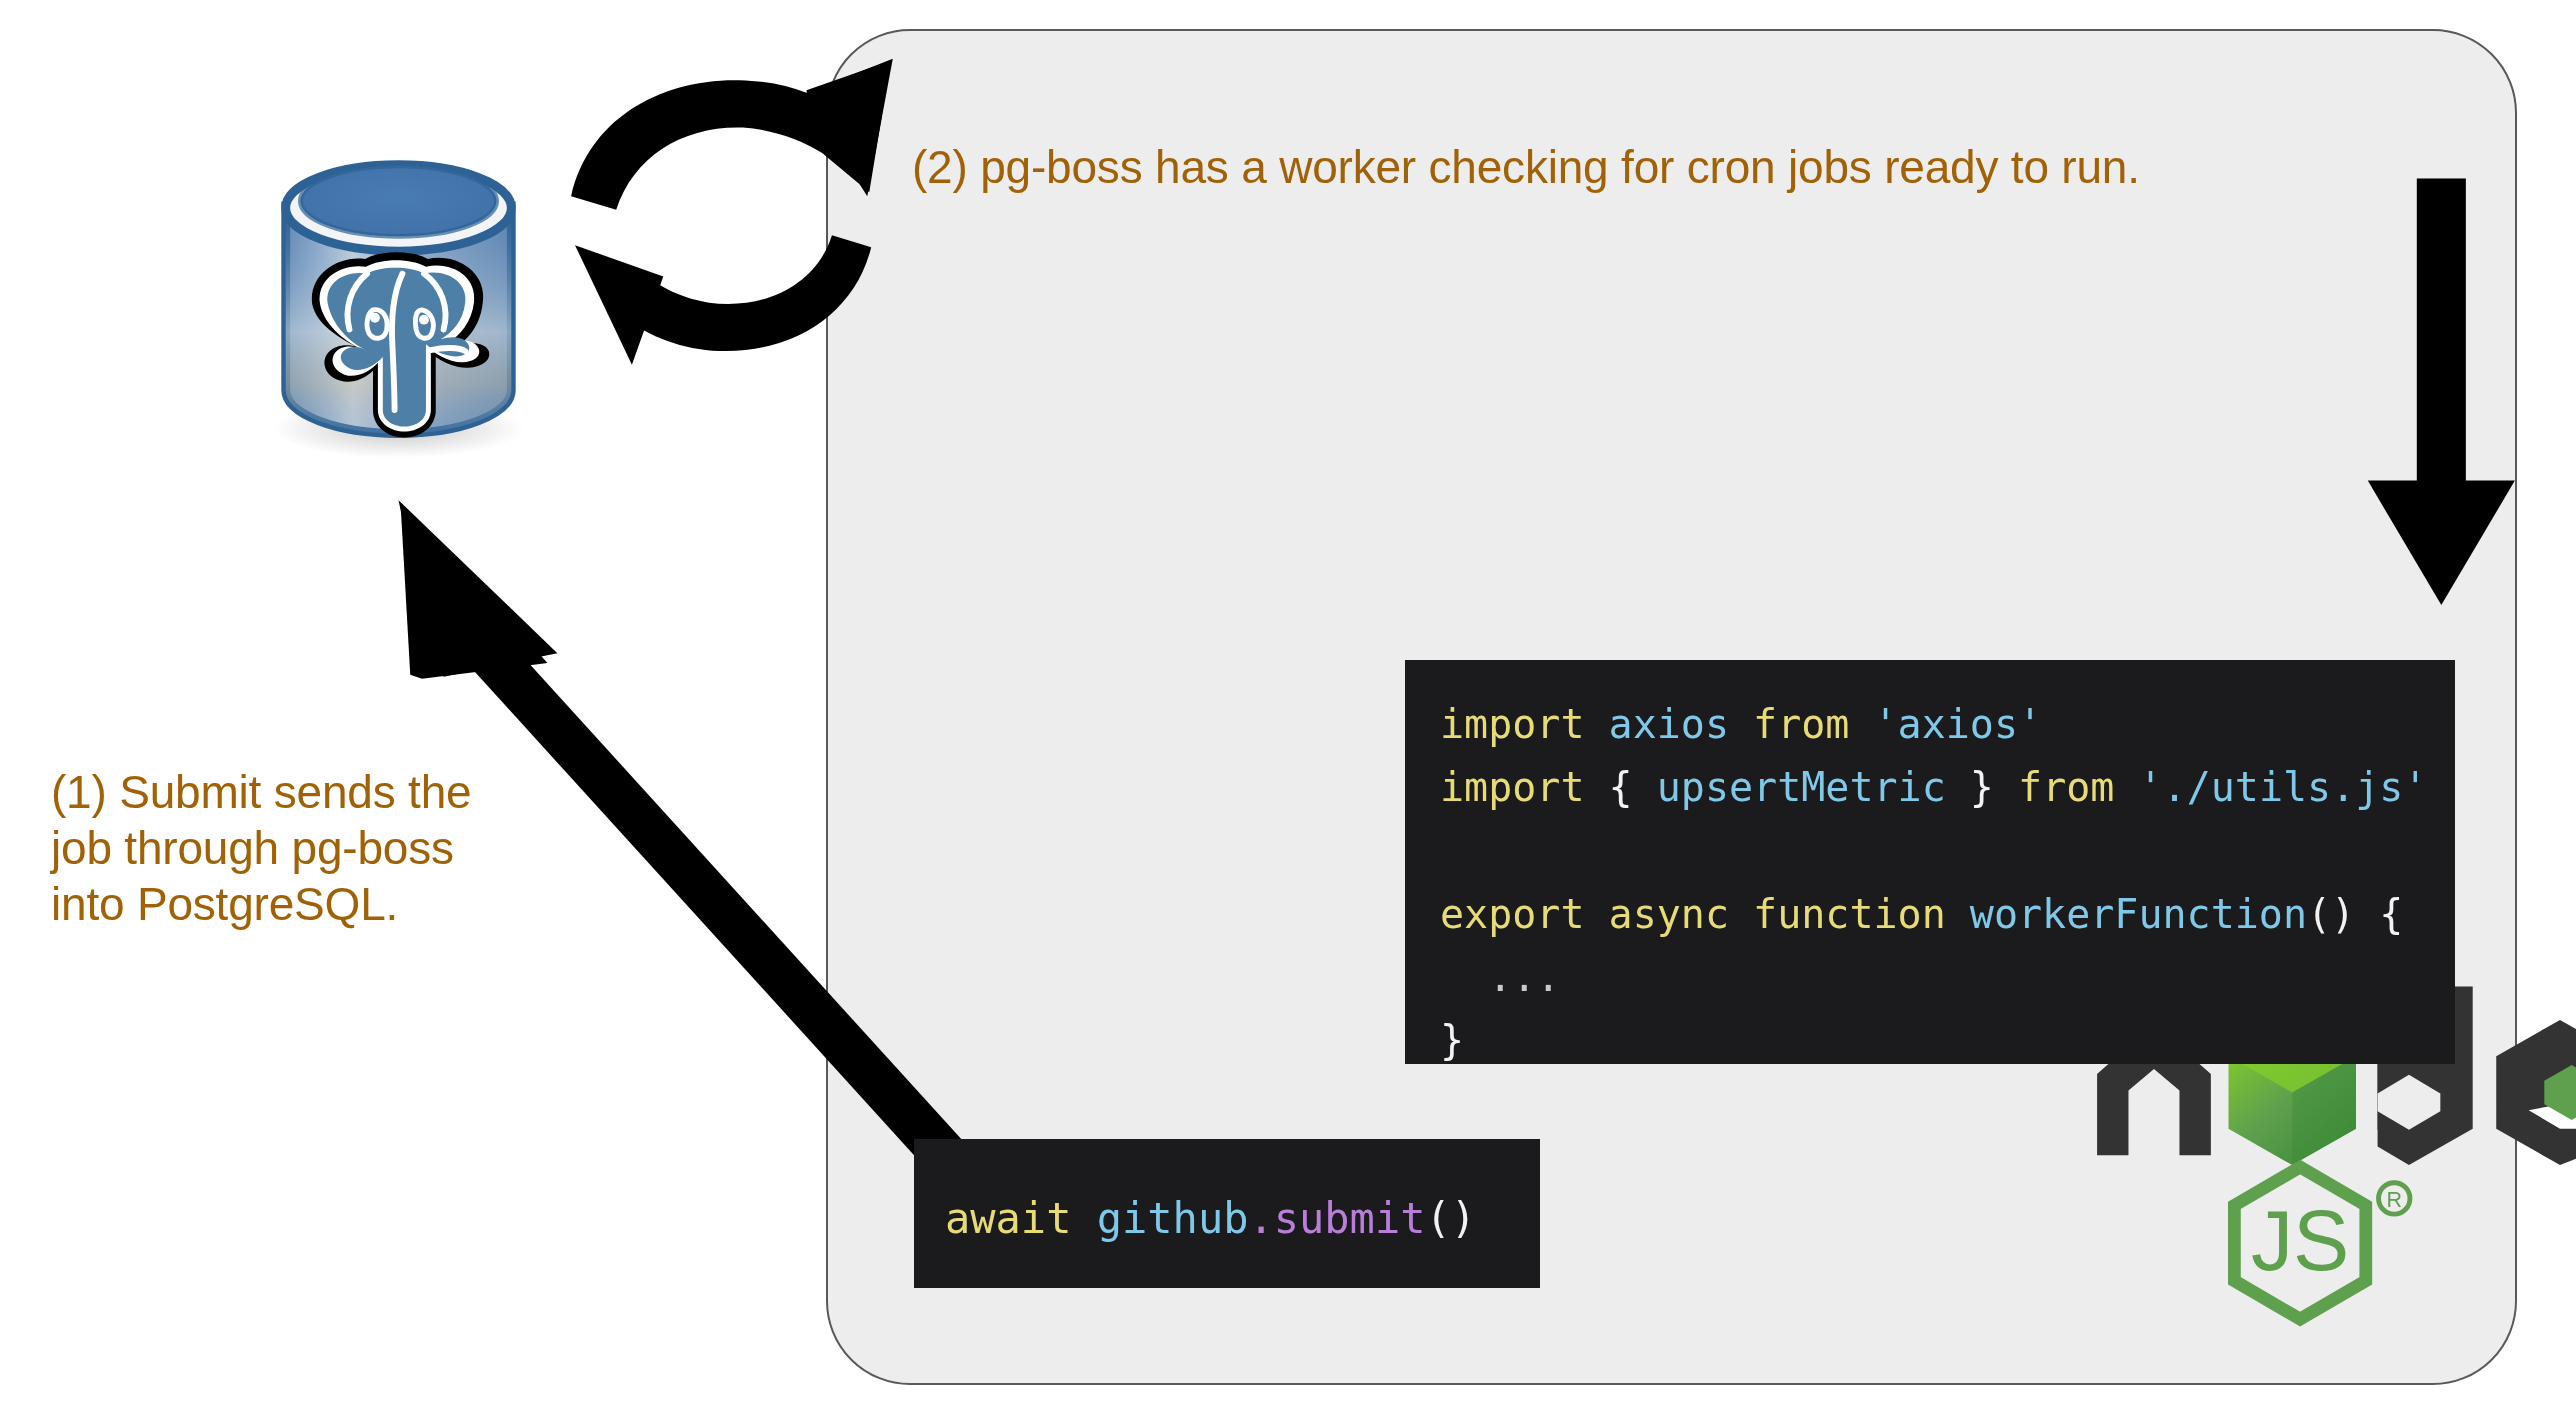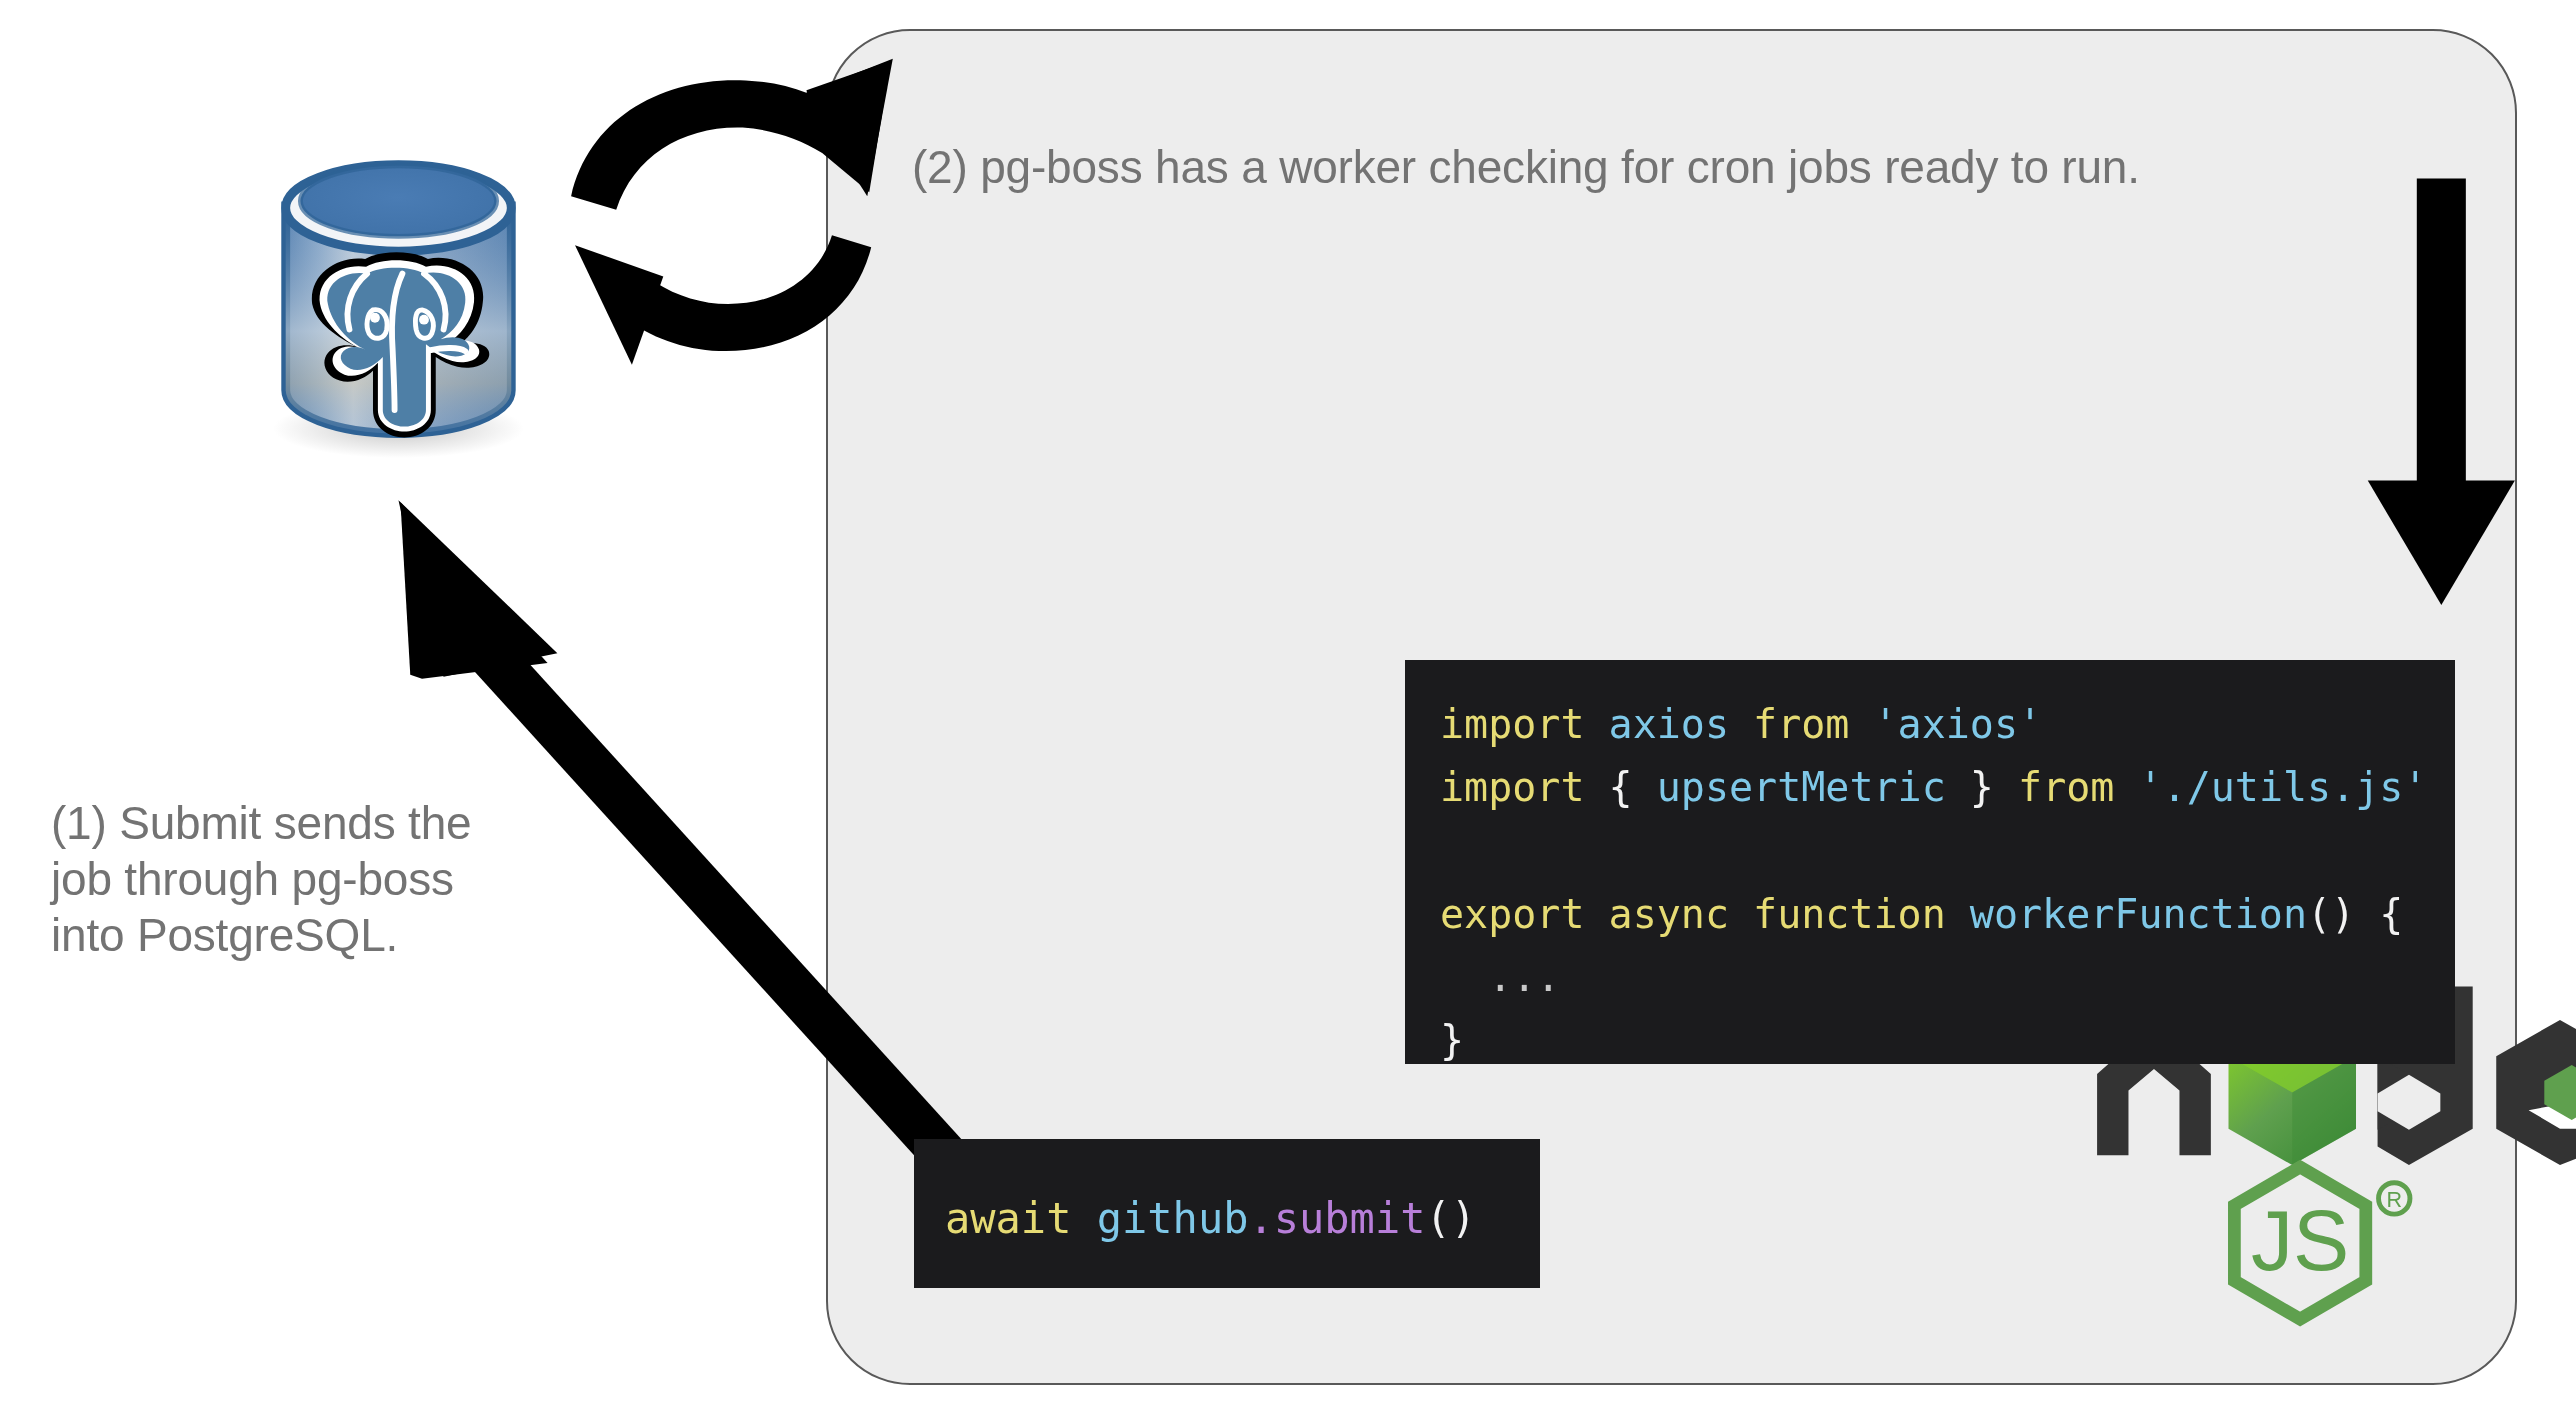--- a/index.html
+++ b/index.html
@@ -27,27 +27,27 @@
     height: 1356px;
     background: #ededed;
     border: 2.9px solid #595959;
     border-radius: 84px;
     box-sizing: border-box;
   }
 
   
   .note {
     position: absolute;
-    color: #737373;
+    color: #a16207;
     font-size: 46px;
     line-height: 1.22;
     letter-spacing: -0.2px;
     white-space: pre-line;
   }
-  #note-1 { left: 51px;  top: 795px;  width: 549px; }
+  #note-1 { left: 51px;  top: 764px;  width: 549px; }
   #note-2 { left: 912px; top: 139px;  width: 1530px; }
   #note-3 { left: 912px; top: 461px;  width: 1393px; }
 
   
   .code-block {
     position: absolute;
     background: #1b1b1d;
     font-family: "DejaVu Sans Mono", monospace;
     font-size: 40px;
     line-height: 1.58;

